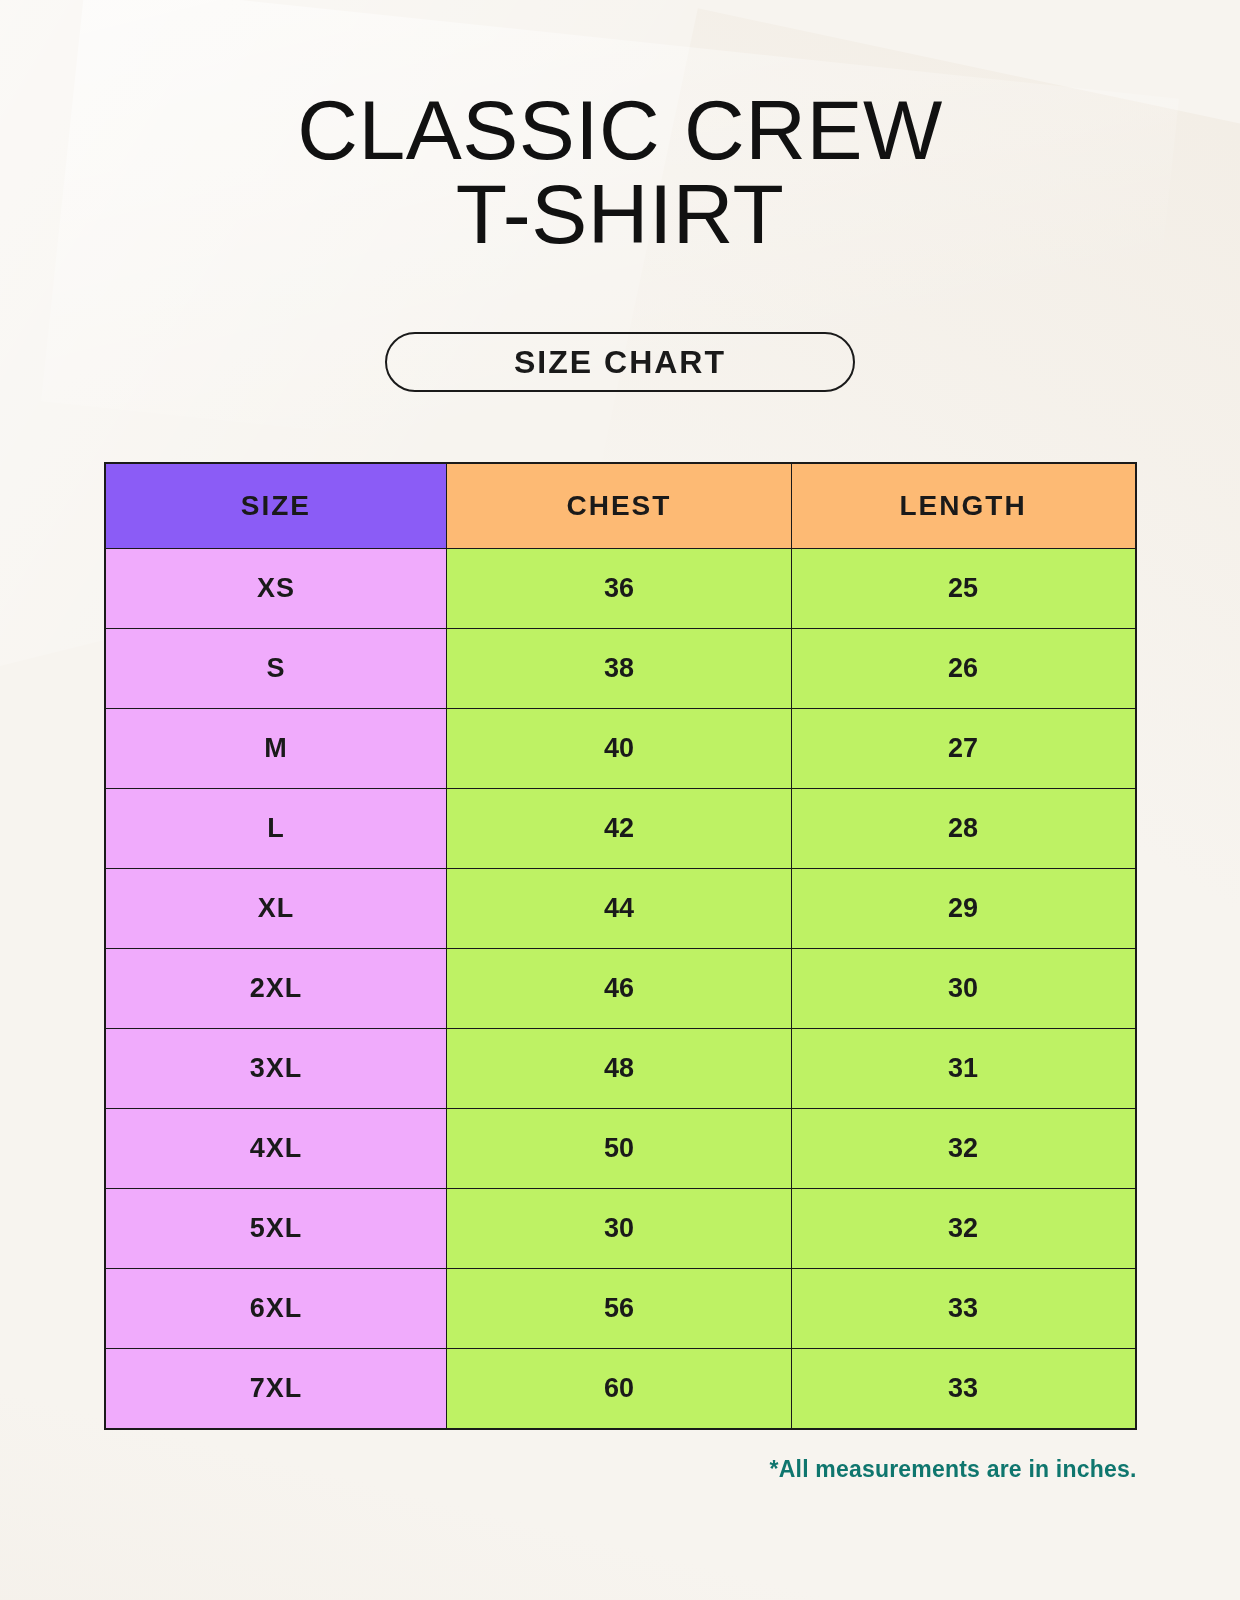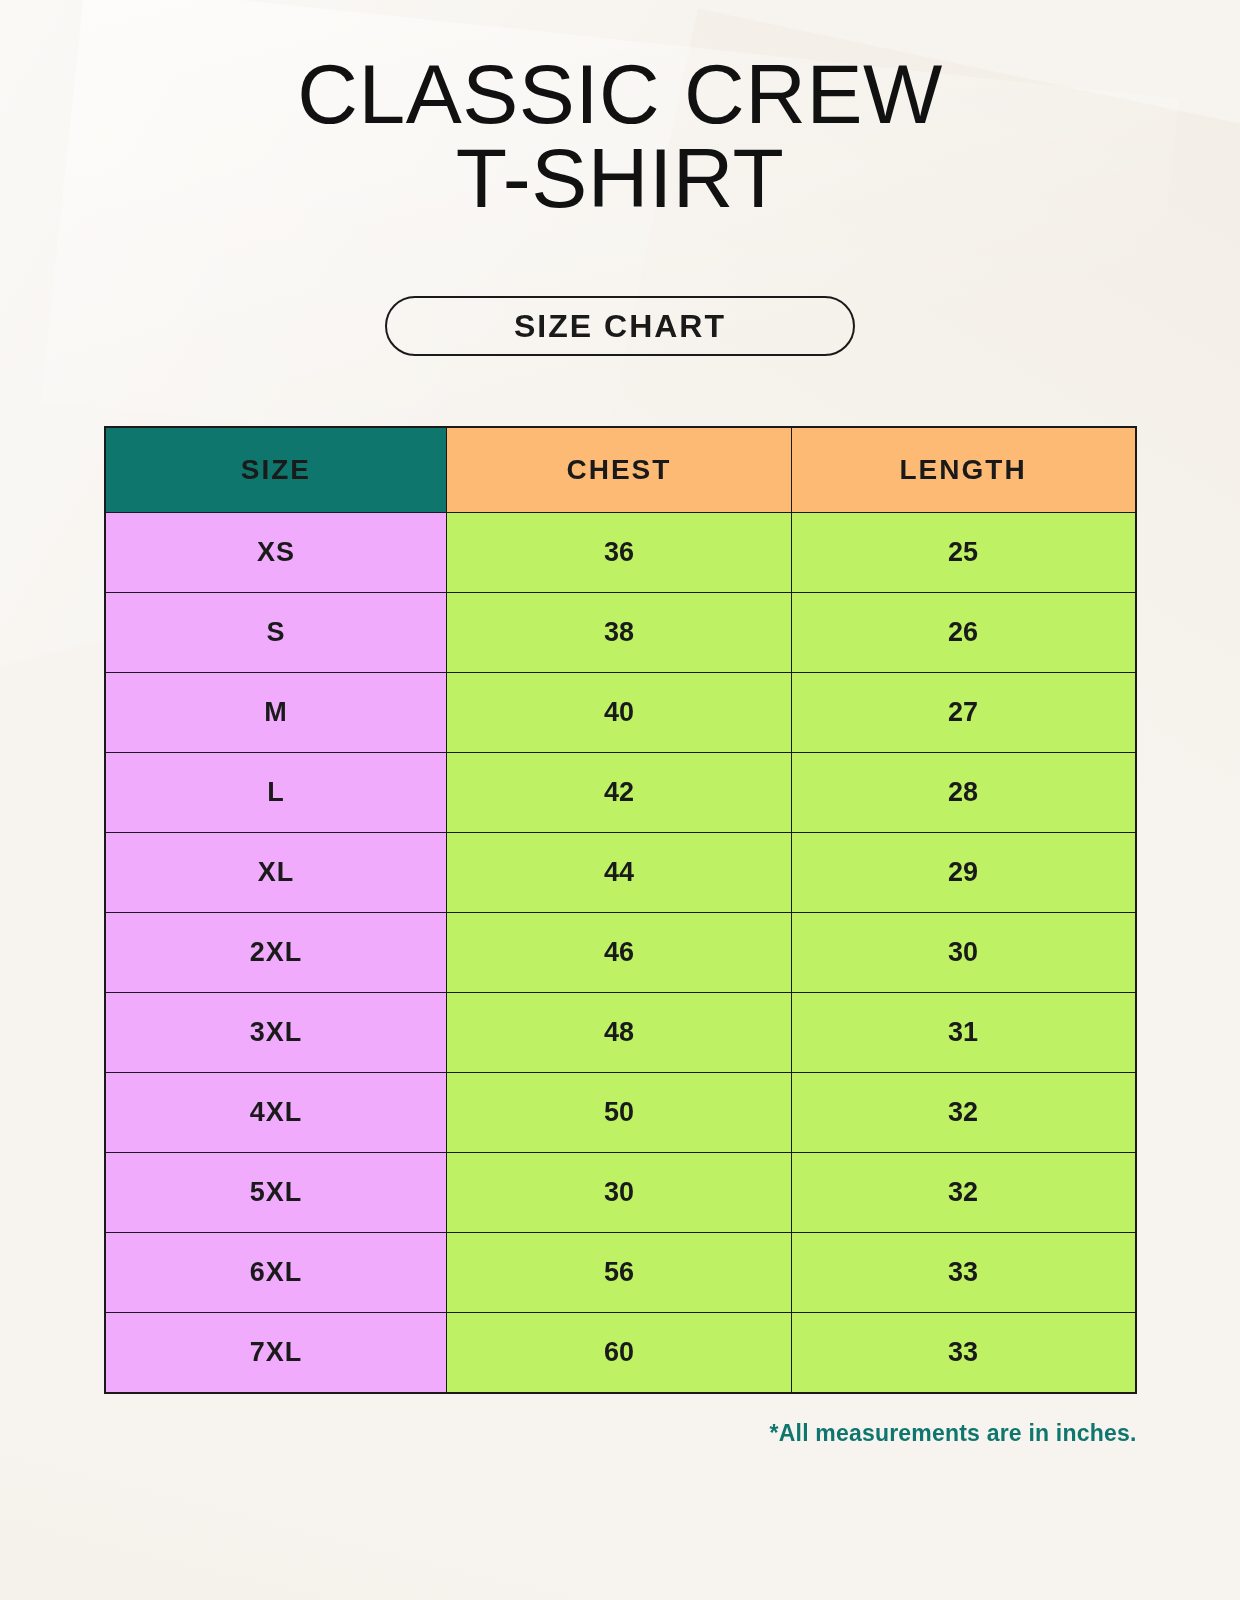--- a/index.html
+++ b/index.html
@@ -53,21 +53,21 @@
     height: 1600px;
     box-sizing: border-box;
   }
 
   .title {
     text-align: center;
     font-size: 84px;
     line-height: 1.0;
     letter-spacing: 0.5px;
     font-weight: 400;
-    padding-top: 52px;
+    padding-top: 88px;
     margin: 0 auto;
     width: 900px;
     color: #111111;
   }
   .title .line2 { display: block; }
 
   .pill-wrap {
     display: flex;
     justify-content: center;
     margin-top: 76px;
@@ -108,21 +108,21 @@
     text-align: center;
     vertical-align: middle;
     font-size: 27px;
   }
   table.size-table thead th {
     font-size: 28px;
     font-weight: 700;
     letter-spacing: 2px;
     height: 82px;
   }
-  th.head-size { background: #0f766e; margin-top: 12px; }
+  th.head-size { background: #8b5cf6; margin-top: 12px; }
   th.head-measure { background: #fdba74; }
 
   td.cell-size {
     background: #f0abfc;
     font-weight: 700;
     letter-spacing: 1px;
     font-size: 28px;
   }
   td.cell-val {
     background: #bef264;

